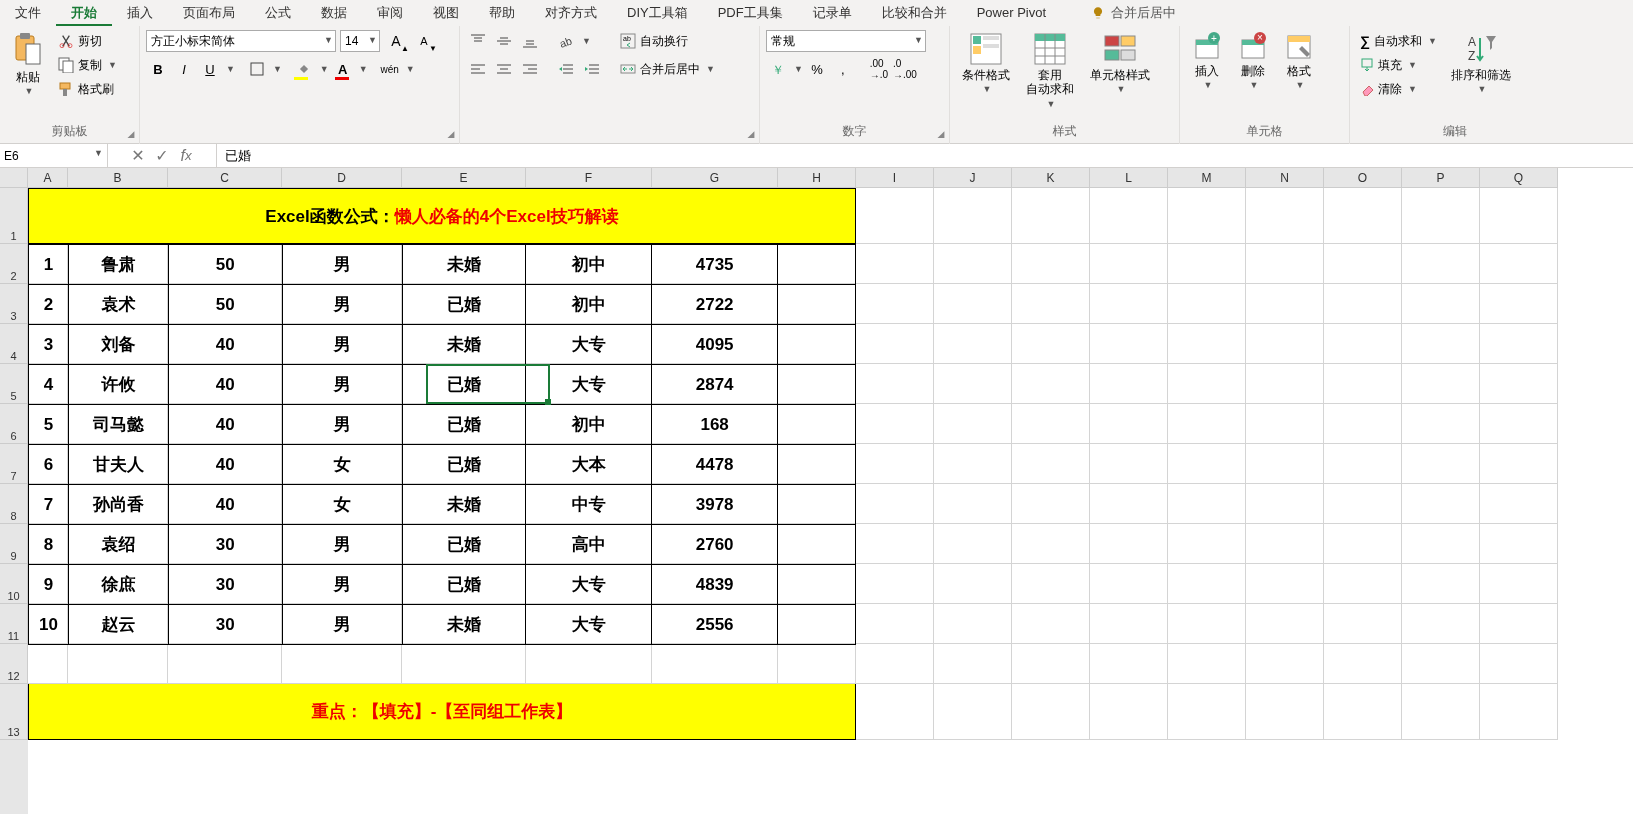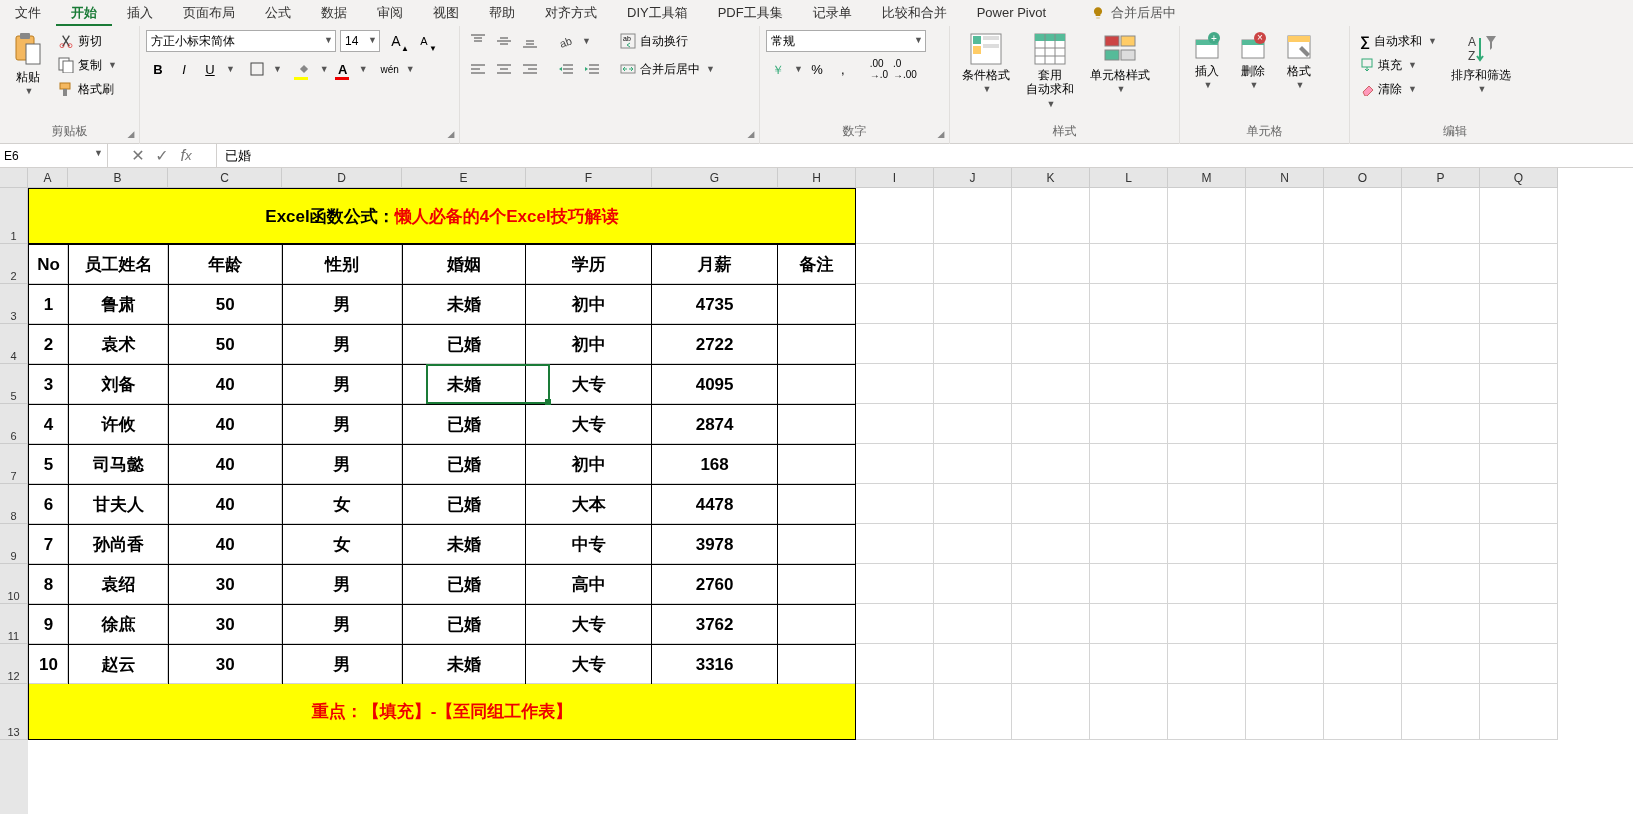--- a/index.html
+++ b/index.html
@@ -492,30 +492,20 @@
       </div>
     <div class="sheet" id="sheet">
         <div class="block">
           <div class="title-cell" style="position: absolute; left: 0px; top: 0px; width: 828px; height: 56px;">
             <span class="black">Excel函数公式：</span>
             <span class="red">懒人必备的4个Excel技巧解读</span>
           </div>
           <table class="tbl" style="position: absolute; left: 0px; top: 56px; width: 828px;">
             <tbody>
               <tr>
-                <th style="width:40px">No</th>
-                <th style="width:100px">员工姓名</th>
-                <th style="width:114px">年龄</th>
-                <th style="width:120px">性别</th>
-                <th style="width:124px">婚姻</th>
-                <th style="width:126px">学历</th>
-                <th style="width:126px">月薪</th>
-                <th style="width:78px">备注</th>
-              </tr>
-              <tr>
                 <td style="width:40px">1</td>
                 <td style="width:100px">鲁肃</td>
                 <td style="width:114px">50</td>
                 <td style="width:120px">男</td>
                 <td style="width:124px">未婚</td>
                 <td style="width:126px">初中</td>
                 <td style="width:126px">4735</td>
                 <td style="width:78px"></td>
               </tr>
               <tr>
@@ -588,31 +578,31 @@
                 <td style="width:126px">2760</td>
                 <td style="width:78px"></td>
               </tr>
               <tr>
                 <td style="width:40px">9</td>
                 <td style="width:100px">徐庶</td>
                 <td style="width:114px">30</td>
                 <td style="width:120px">男</td>
                 <td style="width:124px">已婚</td>
                 <td style="width:126px">大专</td>
-                <td style="width:126px">3762</td>
+                <td style="width:126px">4839</td>
                 <td style="width:78px"></td>
               </tr>
               <tr>
                 <td style="width:40px">10</td>
                 <td style="width:100px">赵云</td>
                 <td style="width:114px">30</td>
                 <td style="width:120px">男</td>
                 <td style="width:124px">未婚</td>
                 <td style="width:126px">大专</td>
-                <td style="width:126px">3316</td>
+                <td style="width:126px">2556</td>
                 <td style="width:78px"></td>
               </tr>
             </tbody>
           </table>
           <div class="foot-cell" style="position: absolute; left: 0px; top: 496px; width: 828px; height: 56px;">重点：【填充】-【至同组工作表】</div>
         </div>
 
       <div class="sel-outline" style="left:398px;top:176px;width:124px;height:40px">
         <div class="sel-handle" style="right:-3px;bottom:-3px"></div>
       </div>

